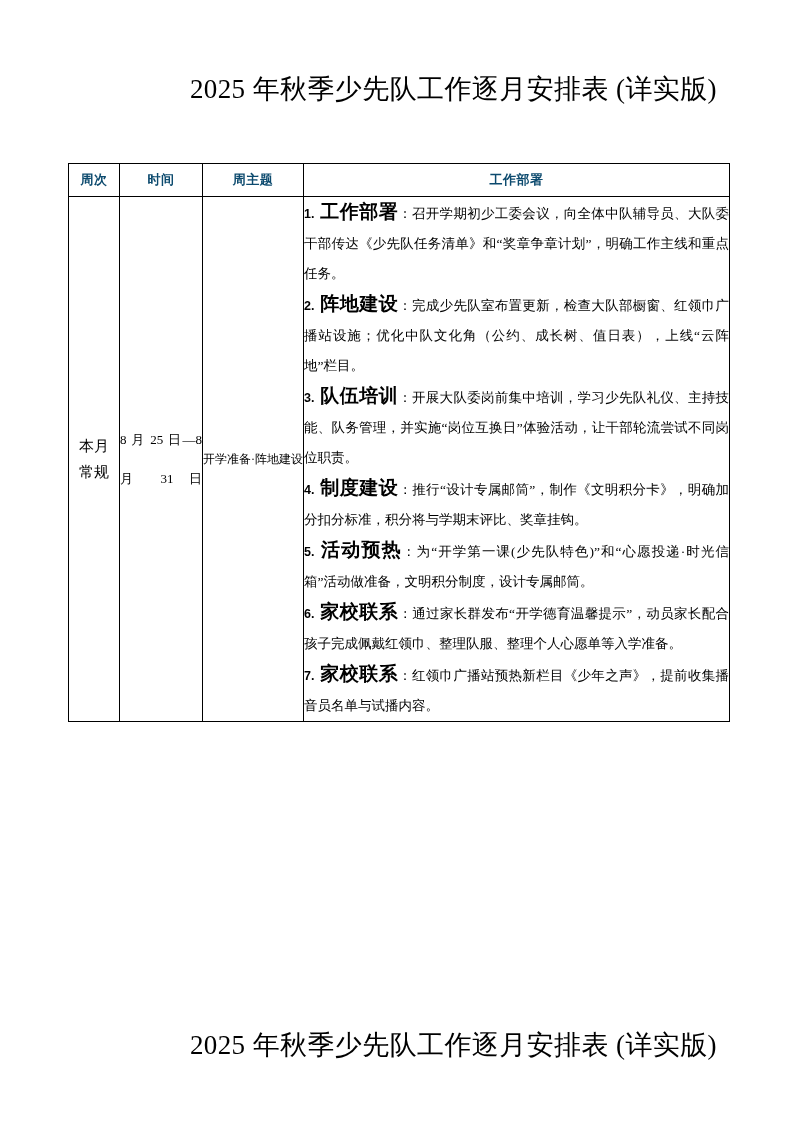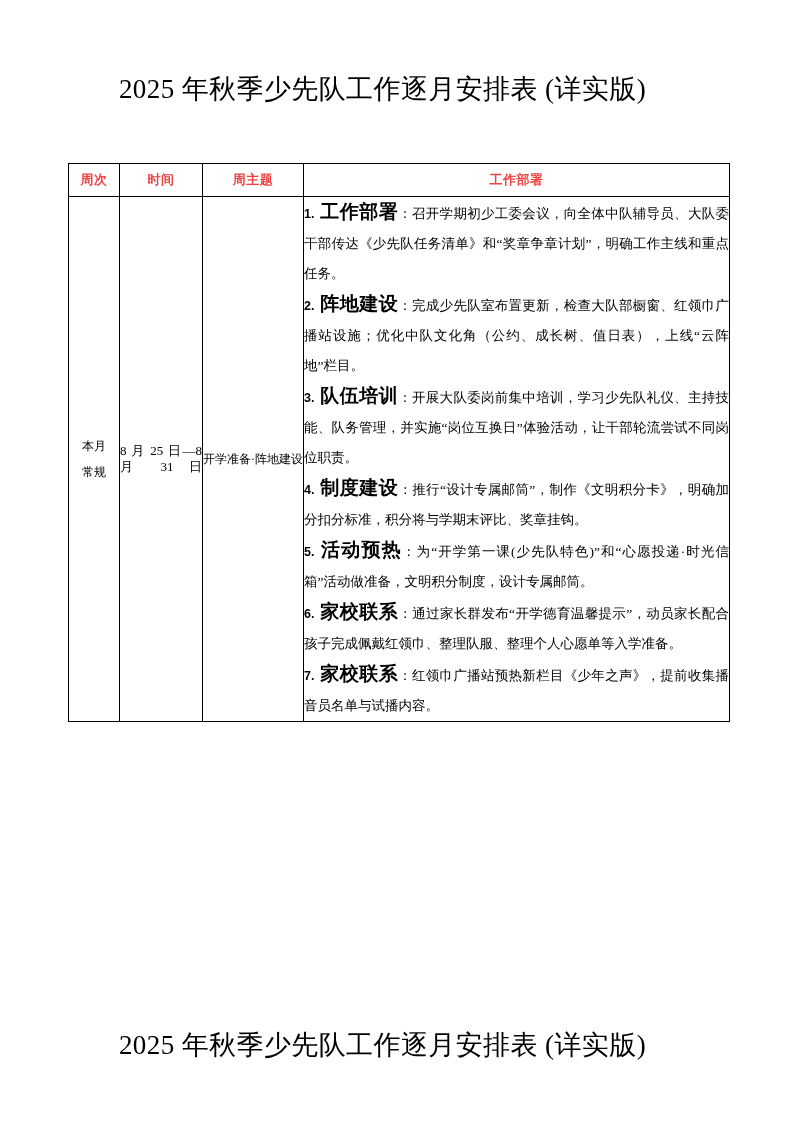--- a/index.html
+++ b/index.html
@@ -18,23 +18,23 @@
   .page {
     position: absolute;
     left: 0; top: 0;
     width: 793px;
     height: 1122px;
   }
 
   
   .doc-title {
     position: absolute;
-    left: 54px;
+    left: 60px;
     width: 657px;
-    text-align: center;
+    text-align: right;
     font-family: "Liberation Serif", "DejaVu Serif", serif;
     font-size: 27px;
     line-height: 34px;
     letter-spacing: 0.4px;
     color: #000;
     white-space: nowrap;
   }
   .doc-title.top { top: 72px; }
   .doc-title.bottom { top: 1028px; }
 
@@ -73,36 +73,36 @@
   .col-theme { width: 100px; }
   .col-work  { width: 425px; }
 
   .sched-table thead th {
     height: 32px;
     text-align: center;
     font-family: "Liberation Sans", "DejaVu Sans", sans-serif;
     font-weight: bold;
     font-size: 13px;
     letter-spacing: 0.5px;
-    color: #ef4444;
+    color: #0c4a6e;
   }
 
   .cell-week {
     text-align: center;
-    font-size: 12px;
+    font-size: 15px;
     line-height: 26px;
     font-family: "Liberation Serif", "DejaVu Serif", serif;
   }
   .cell-week .wline { display: block; }
 
   .cell-time {
     vertical-align: top;
     padding: 264px 6px 0 6px;
     font-size: 13px;
-    line-height: 16px;
+    line-height: 39px;
     text-align: justify;
     text-align-last: justify;
     font-family: "Liberation Serif", "DejaVu Serif", serif;
   }
   .cell-theme {
     vertical-align: top;
     padding: 264px 7px 0 7px;
     font-size: 12px;
     line-height: 28px;
     text-align: justify;

